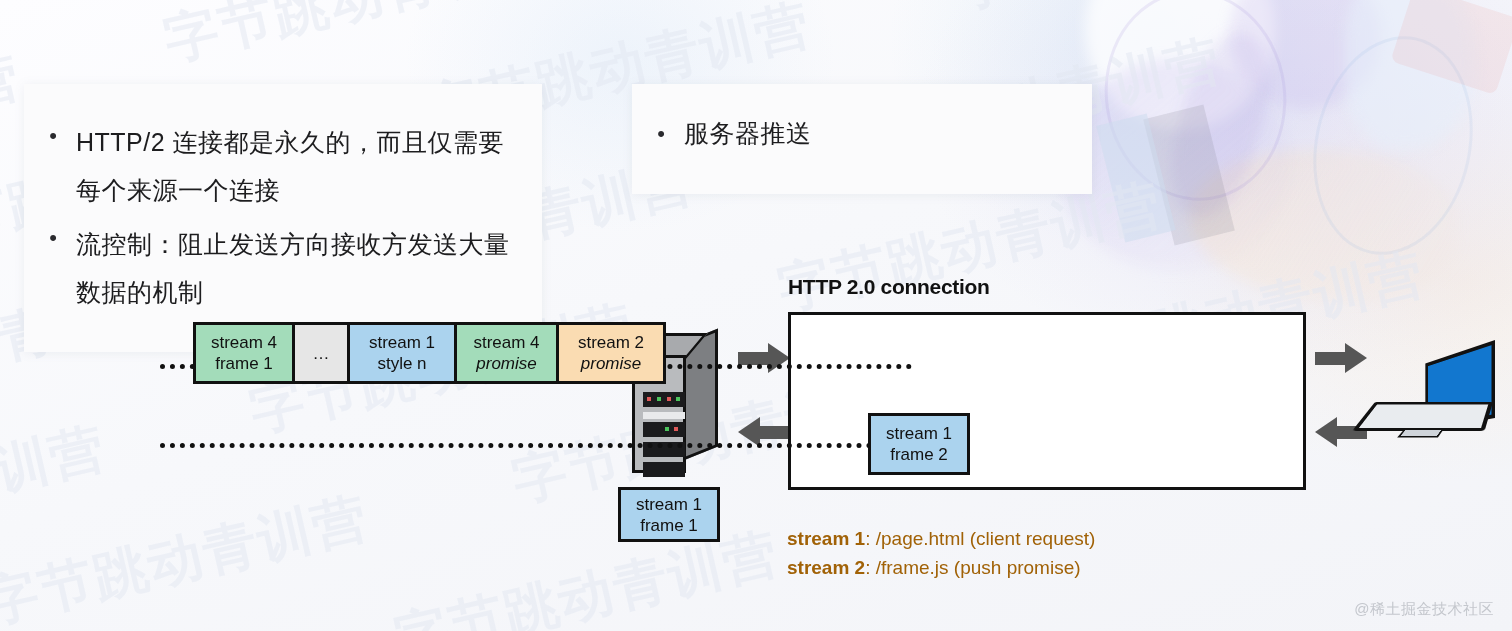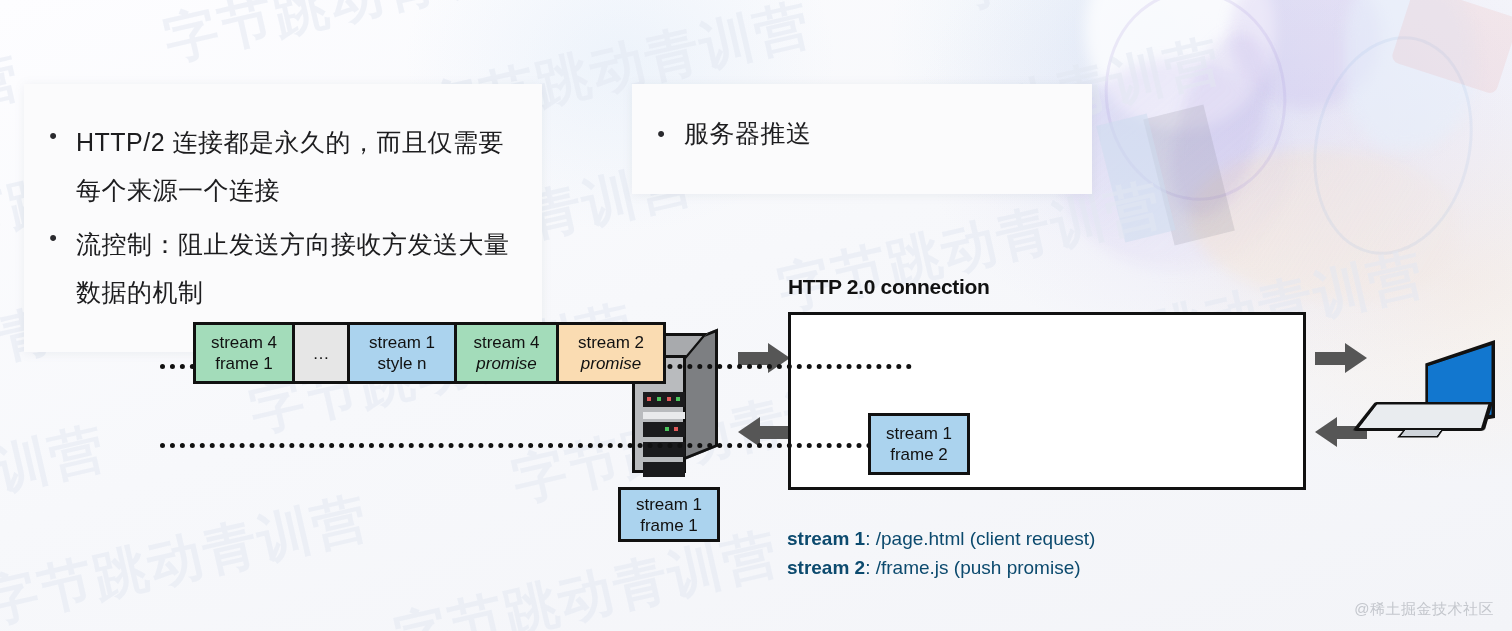--- a/index.html
+++ b/index.html
@@ -144,21 +144,21 @@
           display:flex;flex-direction:column;align-items:center;justify-content:center;
           font-size:17px;line-height:21px;color:#111;}
 
   
   .sbox{position:absolute;left:618px;top:487px;width:102px;height:55px;background:#abd3ee;
         border:3px solid #111;box-sizing:border-box;
         display:flex;flex-direction:column;align-items:center;justify-content:center;
         font-size:17px;line-height:21px;color:#111;}
 
   
-  .legend{position:absolute;left:787px;top:524px;font-size:19px;color:#0c4a6e;line-height:29px;
+  .legend{position:absolute;left:787px;top:524px;font-size:19px;color:#a16207;line-height:29px;
           font-family:"Liberation Sans","DejaVu Sans",sans-serif;}
   .legend .lg{white-space:nowrap;}
   .legend b{font-weight:bold;}
 
   
   .credit{position:absolute;right:18px;bottom:12px;font-size:15px;color:#c4c7cd;letter-spacing:.5px;}
 </style>
 </head>
 <body>
 

